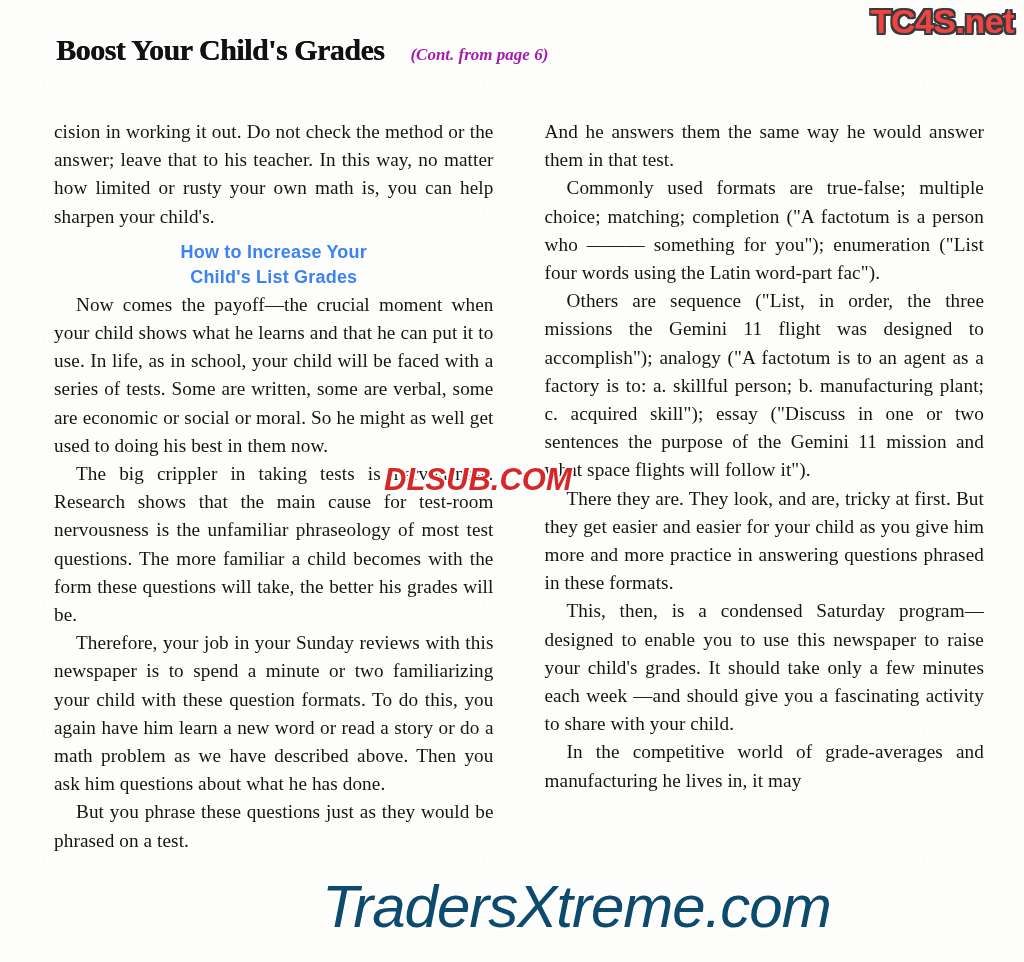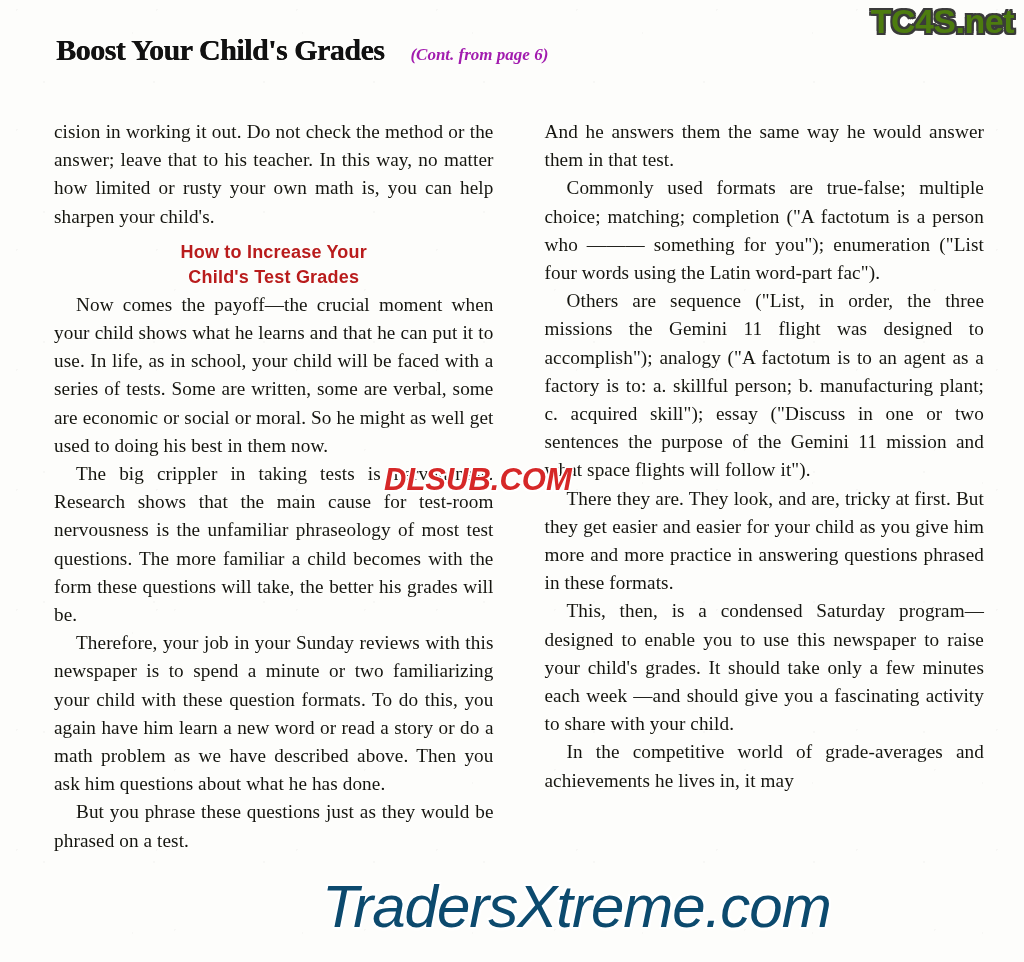--- a/index.html
+++ b/index.html
@@ -17,21 +17,21 @@
   }
 
   
   .wm-top {
     position: absolute;
     top: 2px;
     right: 10px;
     font-family: "Liberation Sans", sans-serif;
     font-weight: bold;
     font-size: 34px;
-    color: #4d7c0f;
+    color: #ef4444;
     text-shadow:
       -2px -2px 0 #3a3a3a, 2px -2px 0 #3a3a3a,
       -2px 2px 0 #3a3a3a, 2px 2px 0 #3a3a3a,
        0px 2px 0 #3a3a3a, 2px 0px 0 #3a3a3a;
     letter-spacing: -0.5px;
   }
   .wm-mid {
     position: absolute;
     top: 462px;
     left: 384px;
@@ -114,21 +114,21 @@
   }
   .col p.noindent {
     text-indent: 0;
   }
   .subhead {
     margin: 10px 0 2px 0;
     font-family: "Liberation Sans", sans-serif;
     font-weight: bold;
     font-size: 18px;
     line-height: 23px;
-    color: #b91c1c;
+    color: #3b82f6;
     text-align: center;
     text-indent: 0;
     letter-spacing: 0.2px;
   }
 
   
   .grain {
     position: absolute;
     inset: 0;
     pointer-events: none;
@@ -151,34 +151,34 @@
   <div class="headline-row">
     <div class="headline">Boost Your Child's Grades</div>
     <div class="cont-note">(Cont. from page 6)</div>
   </div>
 
   <div class="columns">
 
     <div class="col">
       <p class="noindent">cision in working it out. Do not check the method or the answer; leave that to his teacher. In this way, no matter how limited or rusty your own math is, you can help sharpen your child's.</p>
       <div class="subhead">How to Increase Your</div>
-      <div class="subhead" style="margin-top:0;">Child's Test Grades</div>
+      <div class="subhead" style="margin-top:0;">Child's List Grades</div>
       <p>Now comes the payoff—the crucial moment when your child shows what he learns and that he can put it to use. In life, as in school, your child will be faced with a series of tests. Some are written, some are verbal, some are economic or social or moral. So he might as well get used to doing his best in them now.</p>
       <p>The big crippler in taking tests is nervousness. Research shows that the main cause for test-room nervousness is the unfamiliar phraseology of most test questions. The more familiar a child becomes with the form these questions will take, the better his grades will be.</p>
       <p>Therefore, your job in your Sunday reviews with this newspaper is to spend a minute or two familiarizing your child with these question formats. To do this, you again have him learn a new word or read a story or do a math problem as we have described above. Then you ask him questions about what he has done.</p>
       <p>But you phrase these questions just as they would be phrased on a test.</p>
     </div>
 
     <div class="col">
       <p class="noindent">And he answers them the same way he would answer them in that test.</p>
       <p>Commonly used formats are true-false; multiple choice; matching; completion ("A factotum is a person who ——— something for you"); enumeration ("List four words using the Latin word-part fac").</p>
       <p>Others are sequence ("List, in order, the three missions the Gemini 11 flight was designed to accomplish"); analogy ("A factotum is to an agent as a factory is to: a. skillful person; b. manufacturing plant; c. acquired skill"); essay ("Discuss in one or two sentences the purpose of the Gemini 11 mission and what space flights will follow it").</p>
       <p>There they are. They look, and are, tricky at first. But they get easier and easier for your child as you give him more and more practice in answering questions phrased in these formats.</p>
       <p>This, then, is a condensed Saturday program—designed to enable you to use this newspaper to raise your child's grades. It should take only a few minutes each week —and should give you a fascinating activity to share with your child.</p>
-      <p>In the competitive world of grade-averages and achievements he lives in, it may</p>
+      <p>In the competitive world of grade-averages and manufacturing he lives in, it may</p>
     </div>
 
   </div>
 
   <div class="wm-mid">DLSUB.COM</div>
   <div class="wm-bottom">TradersXtreme.com</div>
 
   <div class="grain"></div>
 </div>
 

